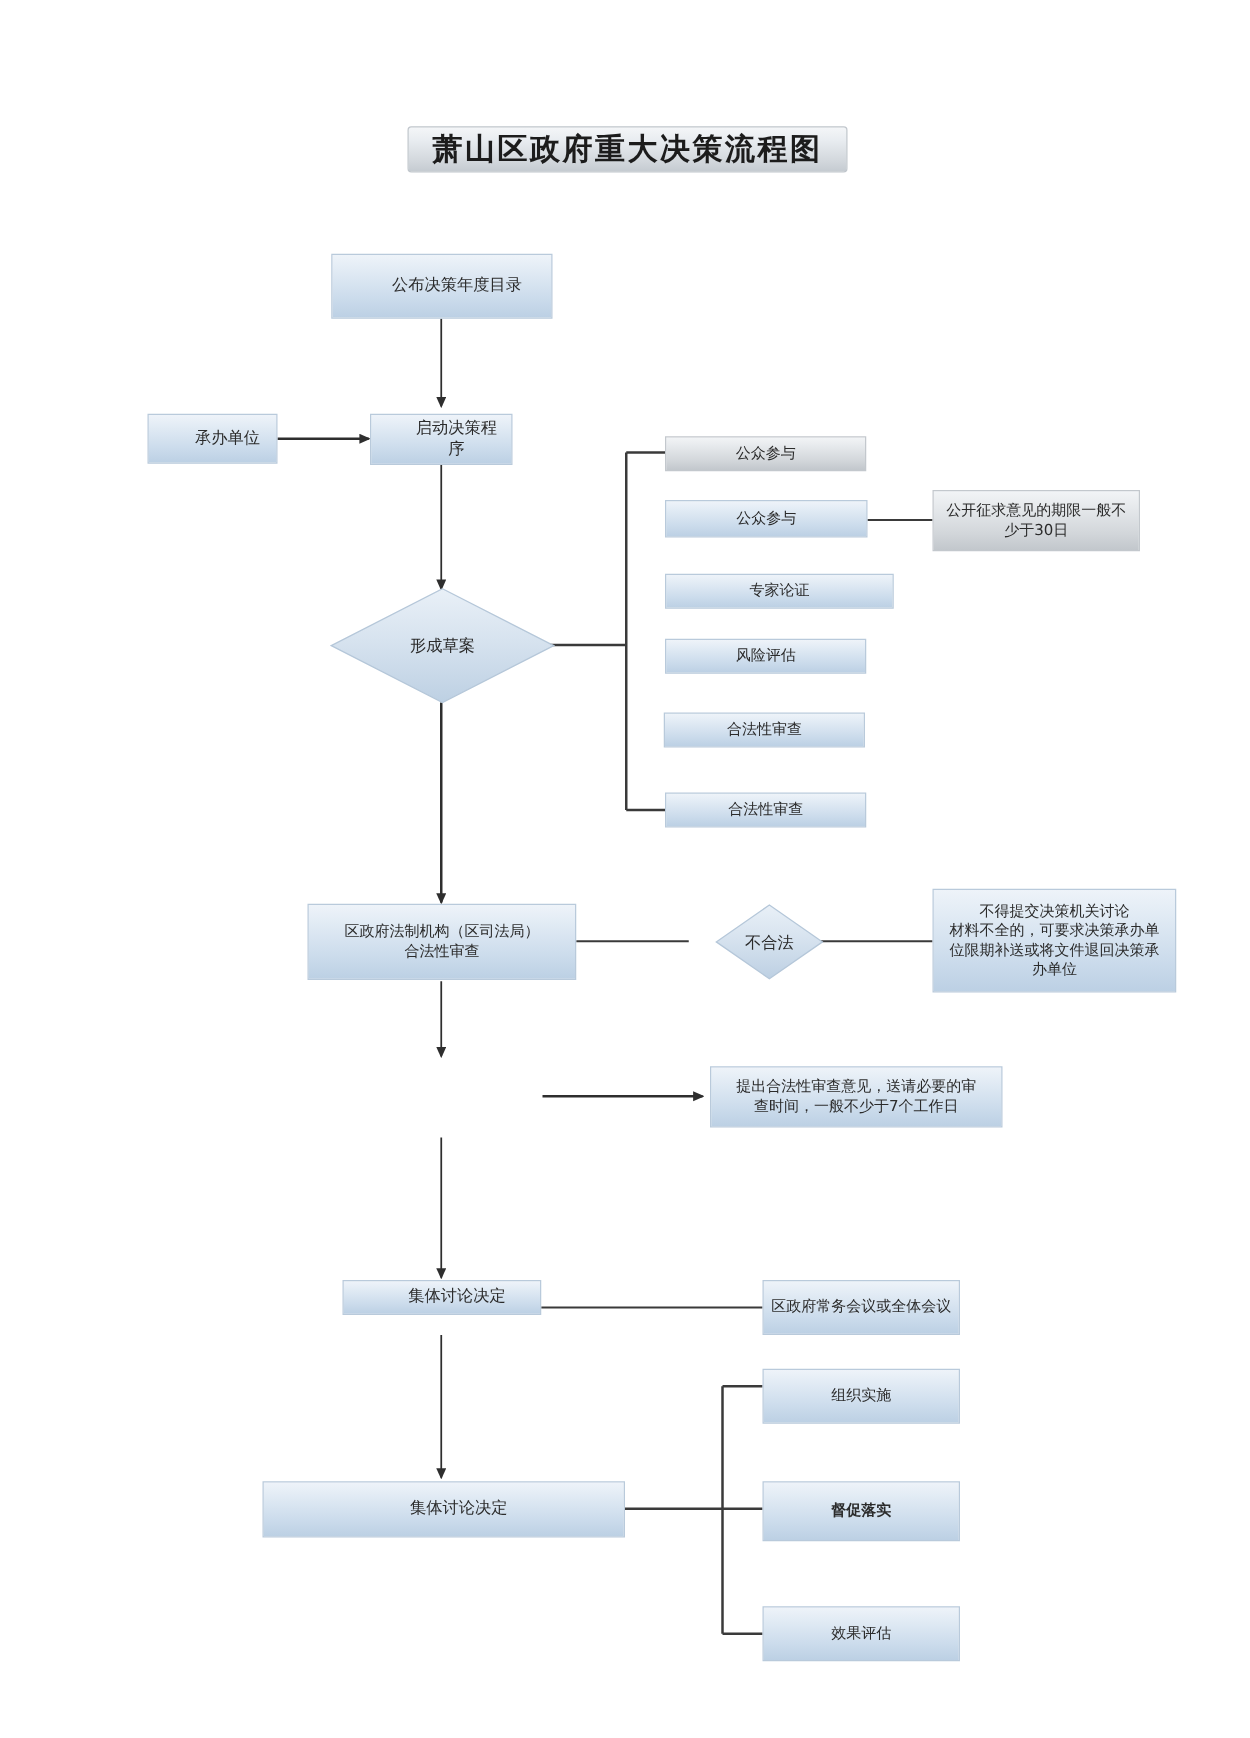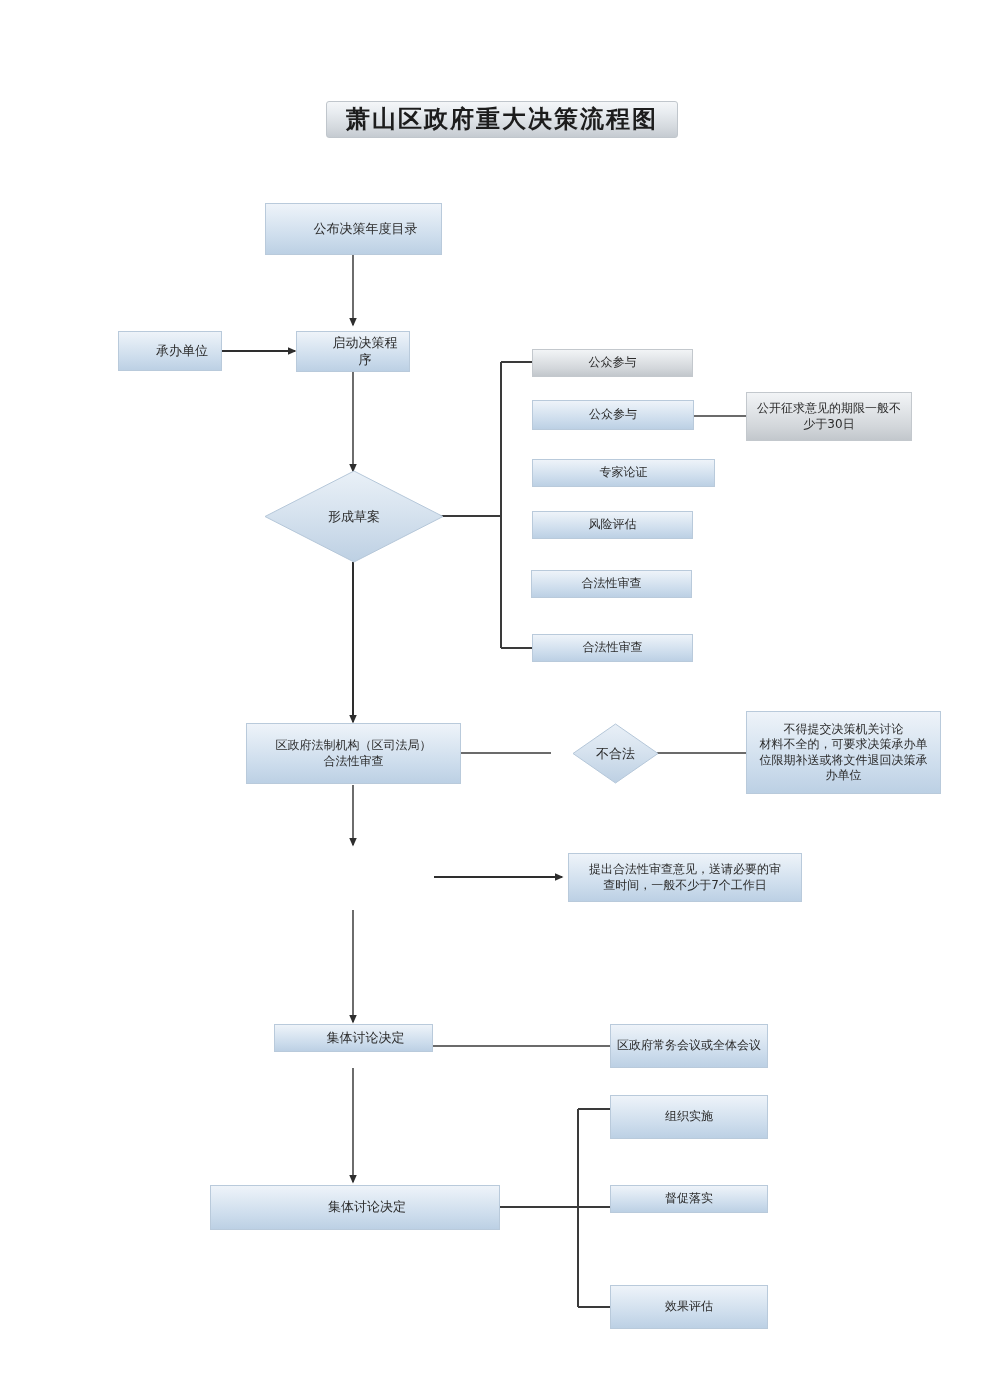--- a/index.html
+++ b/index.html
@@ -230,21 +230,21 @@
   </div>
 
   <div class="node box-blue fs13" style="left:210px; top:1185px; width:290px; height:45px;">
     <span class="node-text">集体讨论决定</span>
   </div>
 
   <div class="node box-blue fs12" style="left:610px; top:1095px; width:158px; height:44px;">
     <span class="node-text">组织实施</span>
   </div>
 
-  <div class="node box-blue fs12" style="left:610px; top:1185px; width:158px; height:28px;">
+  <div class="node box-blue fs12" style="left:610px; top:1185px; width:158px; height:48px;font-weight:bold;">
     <span class="node-text">督促落实</span>
   </div>
 
   <div class="node box-blue fs12" style="left:610px; top:1285px; width:158px; height:44px;">
     <span class="node-text">效果评估</span>
   </div>
 
 </div>
 
 </body></html>

